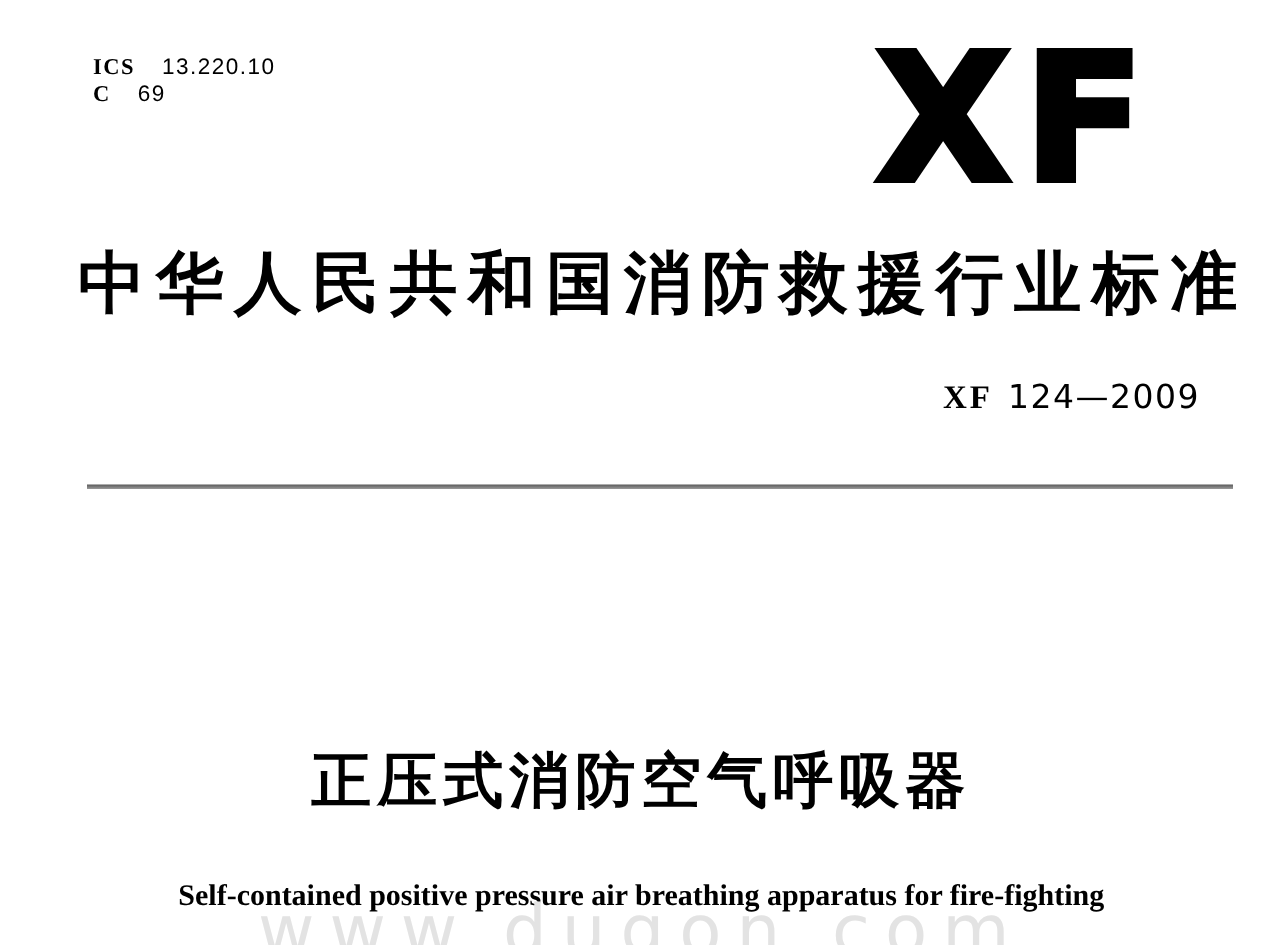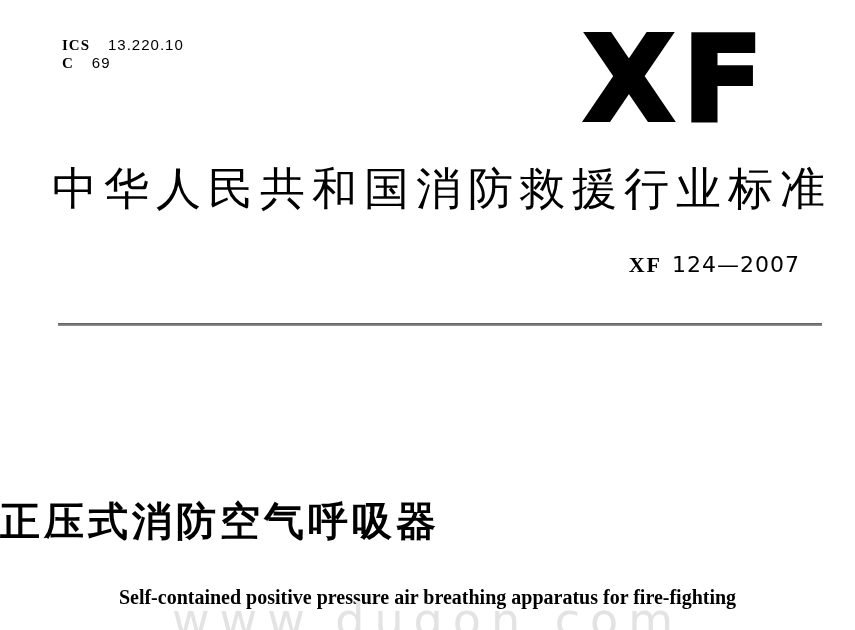--- a/index.html
+++ b/index.html
@@ -51,21 +51,21 @@
     color: #000000;
     white-space: nowrap;
   }
 
   
   .heading-cn {
     position: absolute;
     top: 162px;
     left: 52px;
     font-size: 45px;
-    font-weight: normal;
+    font-weight: bold;
     letter-spacing: 7px;
     line-height: 1.2;
     white-space: nowrap;
     font-family: "DejaVu Sans", sans-serif;
   }
 
   
   .std-number {
     position: absolute;
     top: 252px;
@@ -93,20 +93,21 @@
     height: 3px;
     background: linear-gradient(#5a5a5a, #9a9a9a);
   }
 
   
   .title-cn {
     position: absolute;
     top: 497px;
     left: 0;
     width: 100%;
+    text-align: center;
     font-size: 40px;
     font-weight: bold;
     letter-spacing: 4px;
     line-height: 1.2;
     font-family: "DejaVu Sans", sans-serif;
     white-space: nowrap;
   }
 
   
   .subtitle-en {
@@ -149,21 +150,21 @@
     <div>
       <span class="ics-label">C</span><span class="ics-value">69</span>
     </div>
   </div>
 
   <div class="xf-logo">XF</div>
 
   <div class="heading-cn">中华人民共和国消防救援行业标准</div>
 
   <div class="std-number">
-    <span class="prefix">XF</span><span class="num">124—2007</span>
+    <span class="prefix">XF</span><span class="num">124—2009</span>
   </div>
 
   <div class="rule"></div>
 
   <div class="title-cn">正压式消防空气呼吸器</div>
 
   <div class="subtitle-en">Self-contained positive pressure air breathing apparatus for fire-fighting</div>
 
   <div class="watermark">www.dugon.com</div>
 

